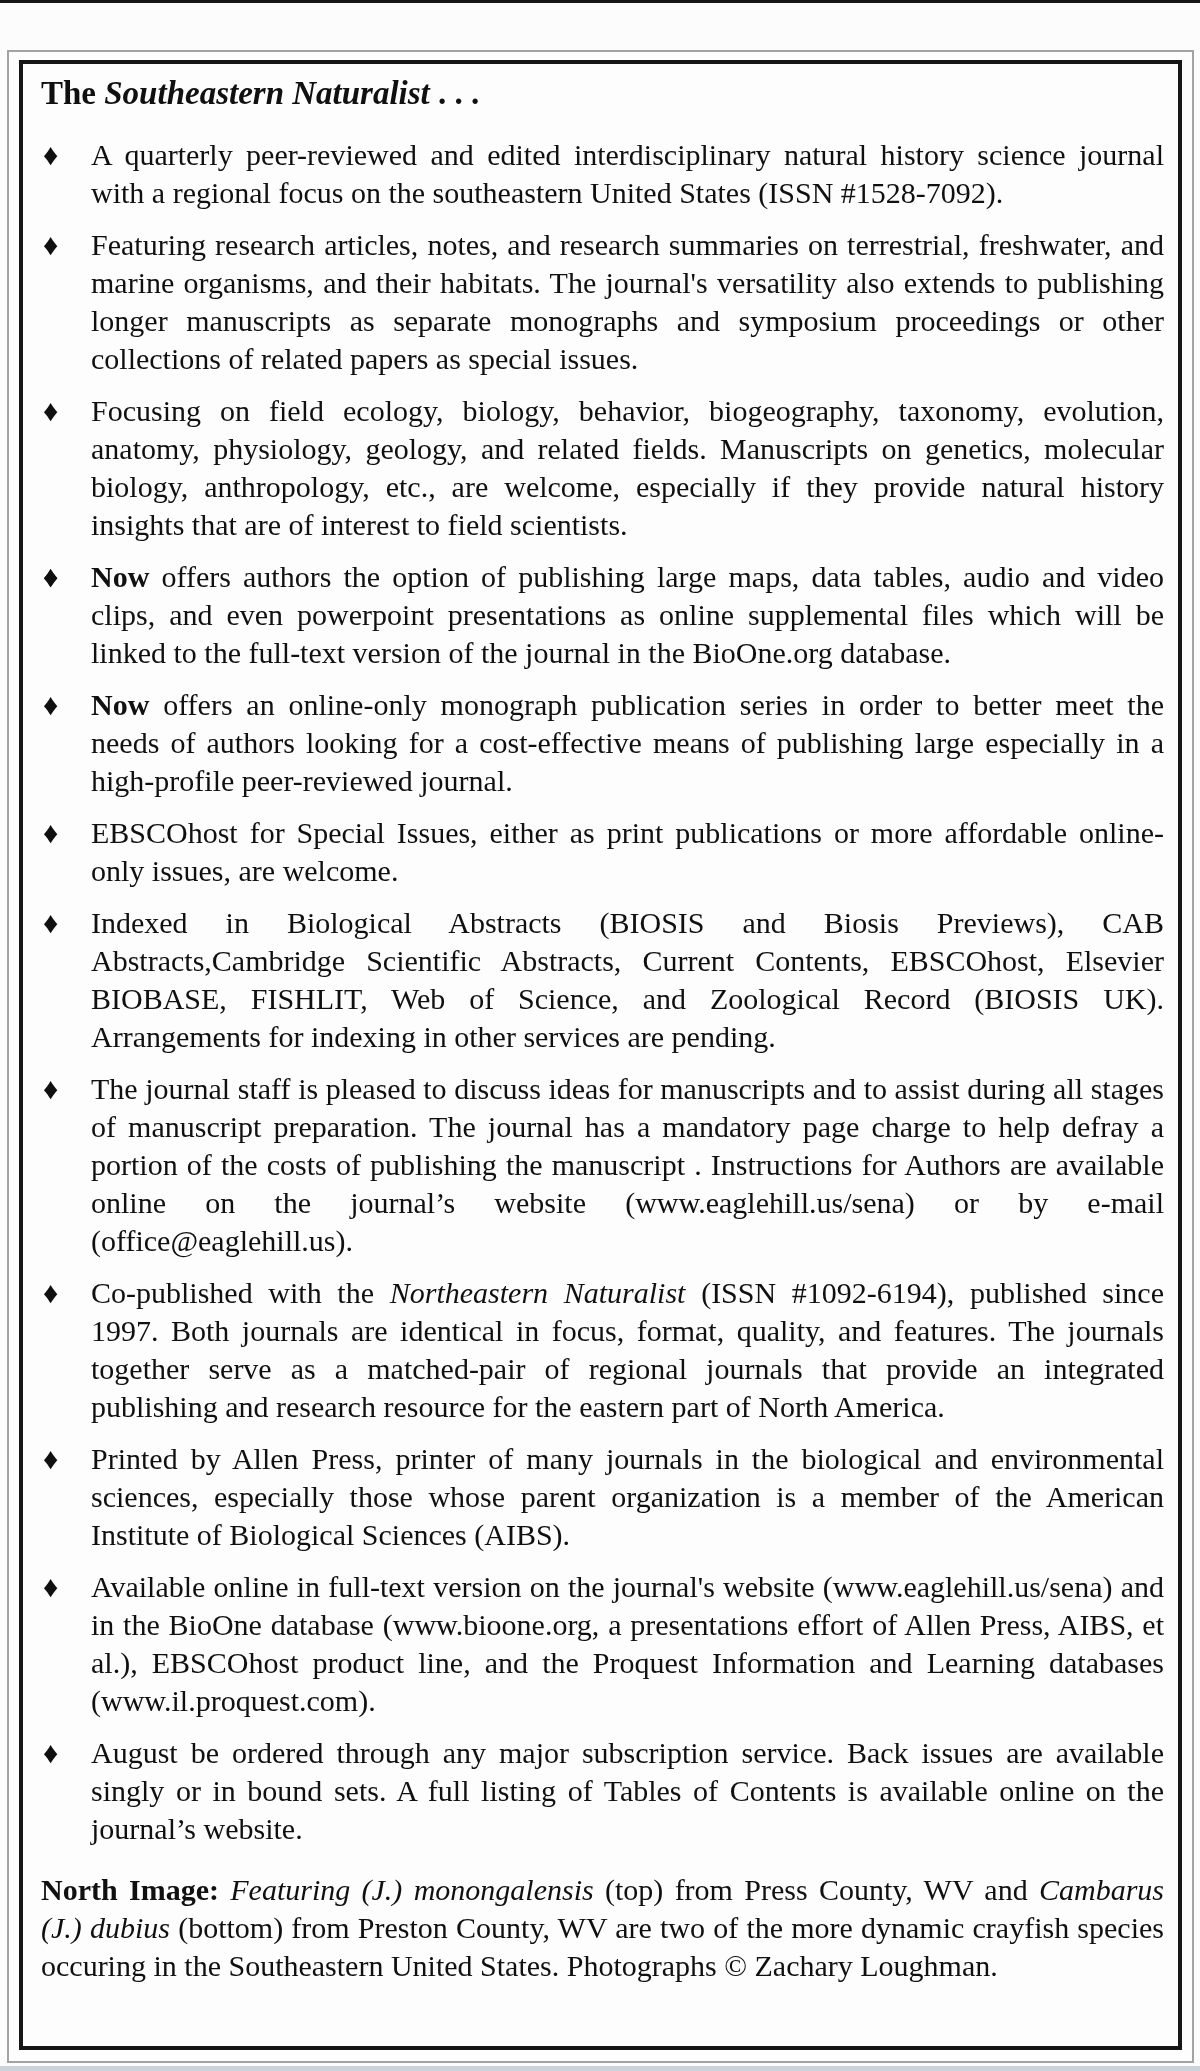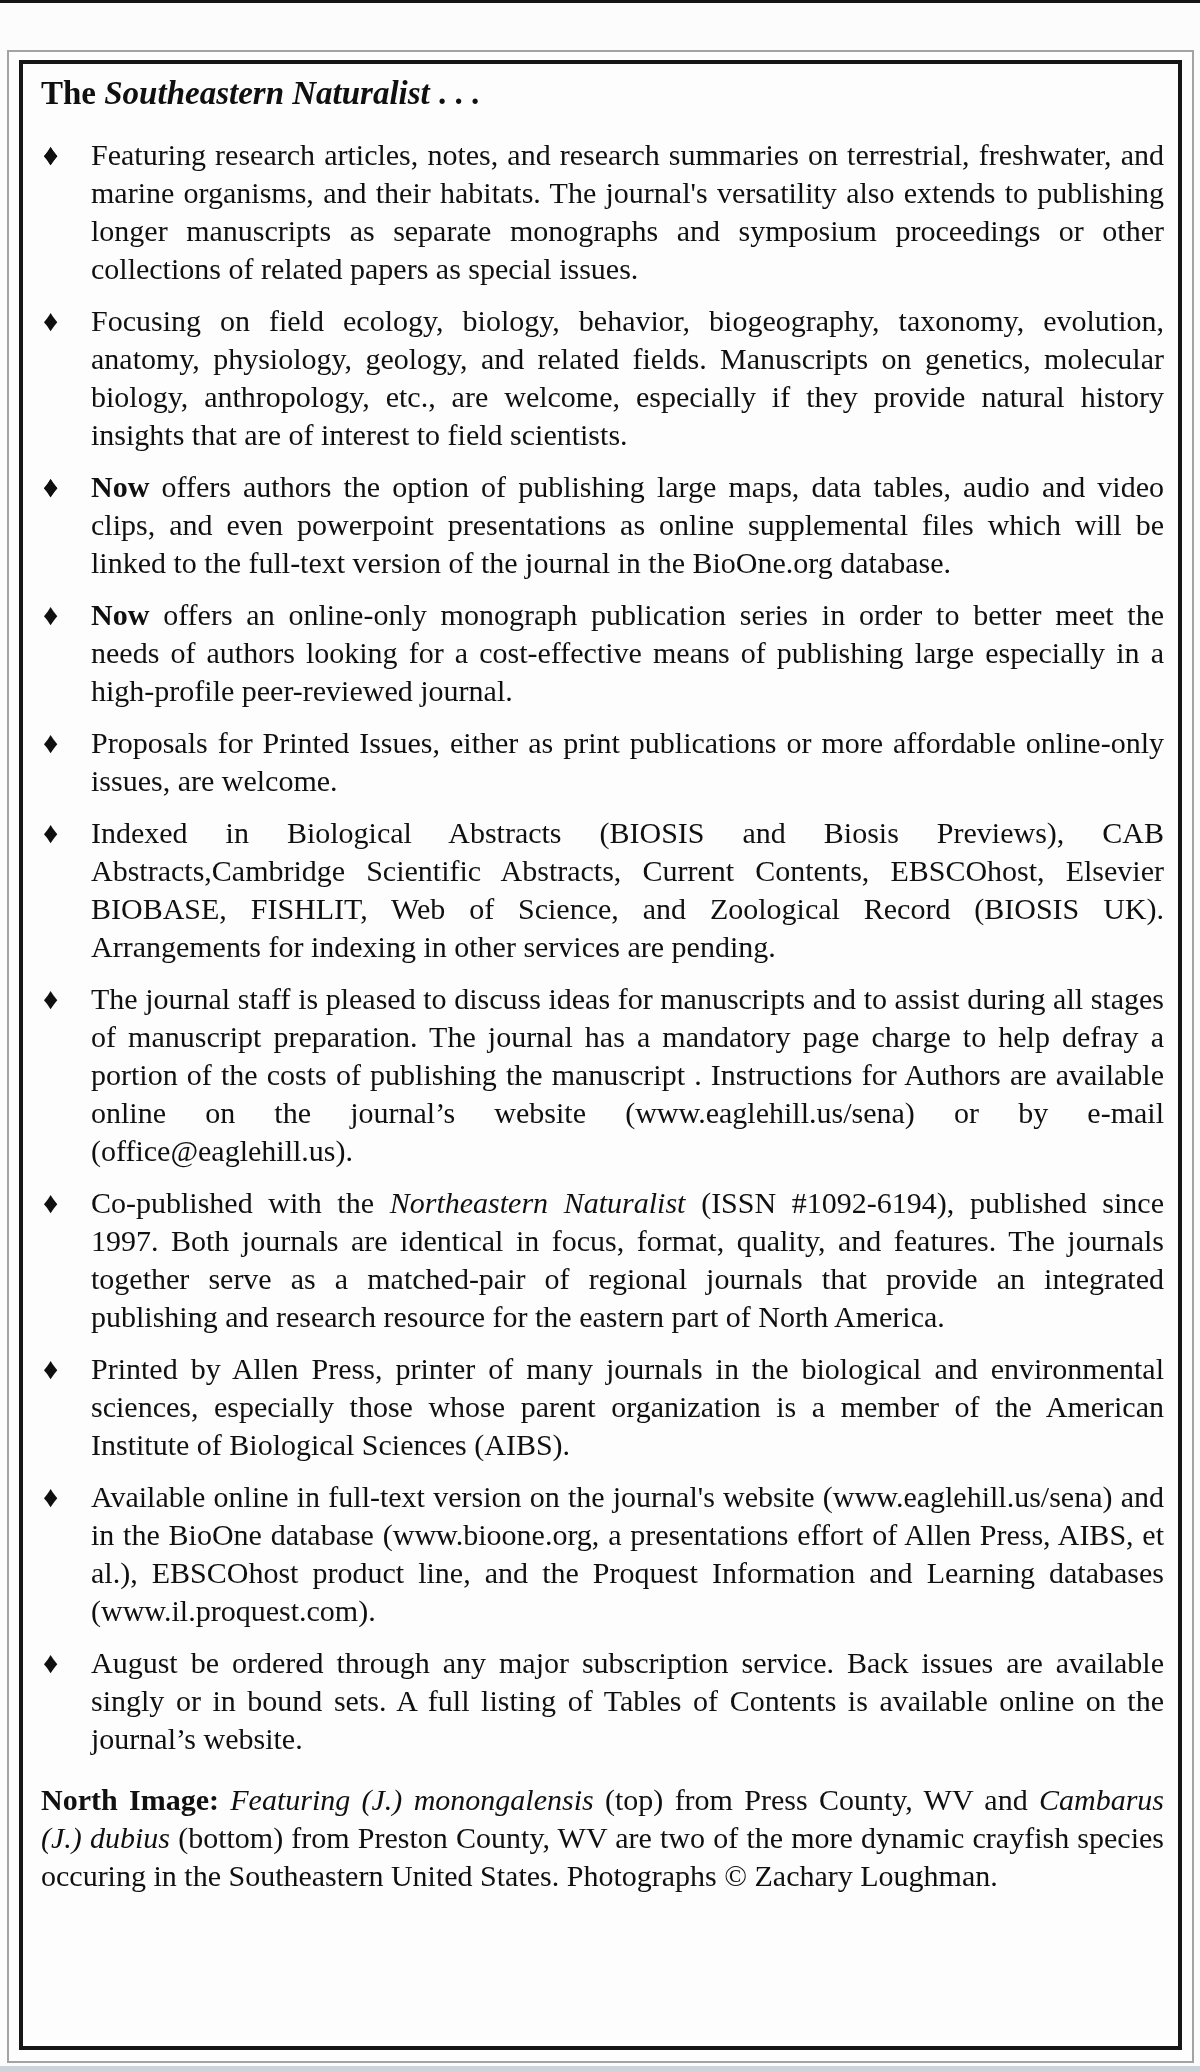--- a/index.html
+++ b/index.html
@@ -82,20 +82,21 @@
 <div class="top-edge-line"></div>
 
 <div class="outer-frame">
   <div class="inner-frame">
 
     <h1 class="page-title"><span class="b">The </span><span class="b i">Southeastern Naturalist</span><span class="b"> . . .</span></h1>
 
     <ul class="bullet-list">
       <li class="bullet-item">
         <span class="diamond">♦</span>
+        <span class="bullet-text"><span>A quarterly peer-reviewed and edited interdisciplinary natural history science journal with a regional focus on the southeastern United States (ISSN #1528-7092).</span></span>
       </li>
       <li class="bullet-item">
         <span class="diamond">♦</span>
         <span class="bullet-text"><span>Featuring research articles, notes, and research summaries on terrestrial, freshwater, and marine organisms, and their habitats. The journal's versatility also extends to publishing longer manuscripts as separate monographs and symposium proceedings or other collections of related papers as special issues.</span></span>
       </li>
       <li class="bullet-item">
         <span class="diamond">♦</span>
         <span class="bullet-text"><span>Focusing on field ecology, biology, behavior, biogeography, taxonomy, evolution, anatomy, physiology, geology, and related fields. Manuscripts on genetics, molecular biology, anthropology, etc., are welcome, especially if they provide natural history insights that are of interest to field scientists.</span></span>
       </li>
       <li class="bullet-item">
@@ -104,21 +105,21 @@
       <li class="bullet-item">
         <span class="diamond">♦</span>
         <span class="bullet-text"><span class="b">Now</span><span> offers authors the option of publishing large maps, data tables, audio and video clips, and even powerpoint presentations as online supplemental files which will be linked to the full-text version of the journal in the BioOne.org database.</span></span>
       </li>
       <li class="bullet-item">
         <span class="diamond">♦</span>
         <span class="bullet-text"><span class="b">Now</span><span> offers an online-only monograph publication series in order to better meet the needs of authors looking for a cost-effective means of publishing large especially in a high-profile peer-reviewed journal.</span></span>
       </li>
       <li class="bullet-item">
         <span class="diamond">♦</span>
-        <span class="bullet-text"><span>Proposals for Printed Issues, either as print publications or more affordable online-only issues, are welcome.</span></span>
+        <span class="bullet-text"><span>EBSCOhost for Special Issues, either as print publications or more affordable online-only issues, are welcome.</span></span>
       </li>
       <li class="bullet-item">
         <span class="diamond">♦</span>
         <span class="bullet-text"><span>Indexed in Biological Abstracts (BIOSIS and Biosis Previews), CAB Abstracts,Cambridge Scientific Abstracts, Current Contents, EBSCOhost, Elsevier BIOBASE, FISHLIT, Web of Science, and Zoological Record (BIOSIS UK). Arrangements for indexing in other services are pending.</span></span>
       </li>
       <li class="bullet-item">
         <span class="diamond">♦</span>
         <span class="bullet-text"><span>The journal staff is pleased to discuss ideas for manuscripts and to assist during all stages of manuscript preparation. The journal has a mandatory page charge to help defray a portion of the costs of publishing the manuscript . Instructions for Authors are available online on the journal’s website (www.eaglehill.us/sena) or by e-mail (office@eaglehill.us).</span></span>
       </li>
       <li class="bullet-item">

